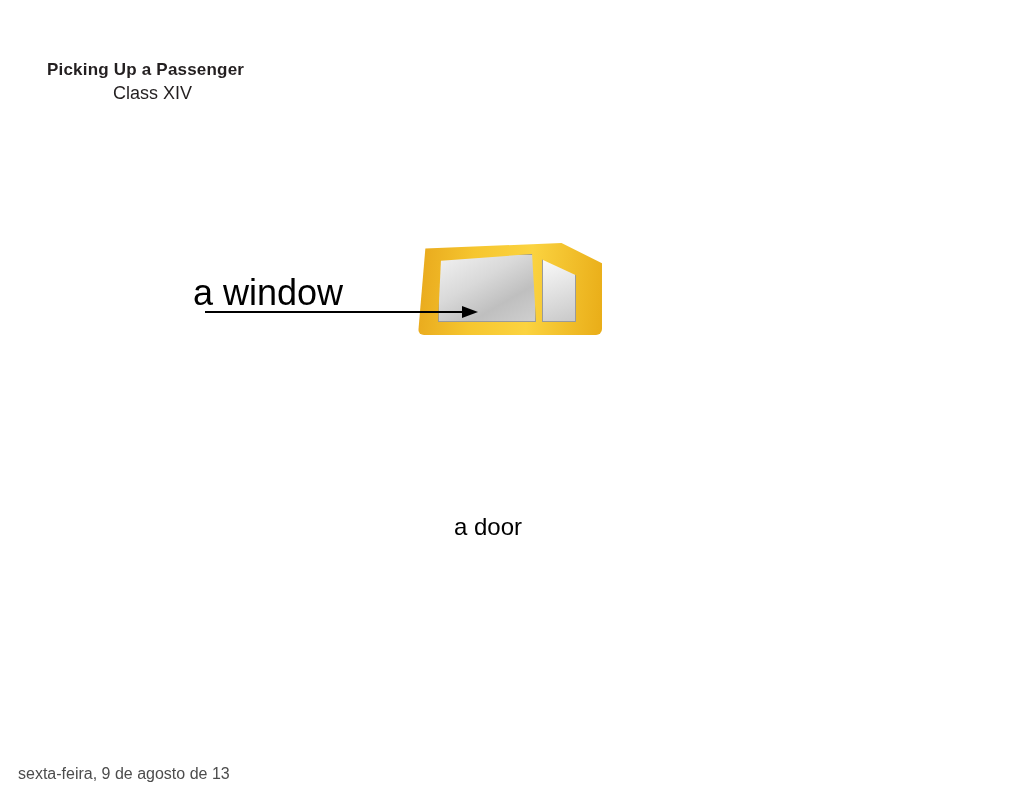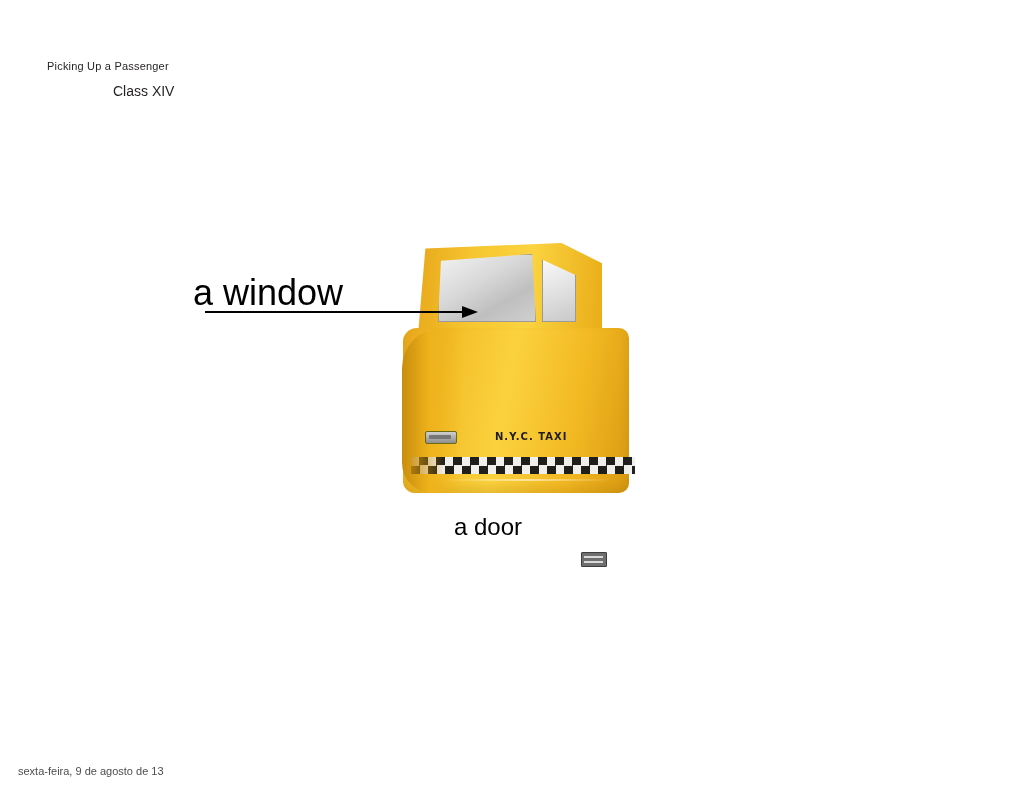--- a/index.html
+++ b/index.html
@@ -13,40 +13,40 @@
     position: relative;
     font-family: "Liberation Sans", sans-serif;
     overflow: hidden;
   }
 
   
   .slide-title {
     position: absolute;
     left: 47px;
     top: 60px;
-    font-size: 11px;
+    font-size: 17px;
+    font-weight: bold;
+    color: #231f20;
+    letter-spacing: 0.2px;
+  }
+  .slide-subtitle {
+    position: absolute;
+    left: 113px;
+    top: 83px;
+    font-size: 18px;
     font-weight: normal;
     color: #231f20;
-    letter-spacing: 0.2px;
-  }
-  .slide-subtitle {
-    position: absolute;
-    left: 113px;
-    top: 83px;
-    font-size: 14px;
-    font-weight: normal;
-    color: #231f20;
   }
 
   
   .footer-date {
     position: absolute;
     left: 18px;
     top: 765px;
-    font-size: 11px;
+    font-size: 16px;
     color: #4d4d4d;
   }
 
   
   .door-figure {
     position: absolute;
     left: 396px;
     top: 243px;
     width: 240px;
     height: 250px;
@@ -240,28 +240,20 @@
 <div class="slide-subtitle">Class XIV</div>
 
 <div class="door-figure">
 
   <div class="door-upper">
     <div class="frame-shape"></div>
     <div class="glass-main"></div>
     <div class="glass-small"></div>
   </div>
 
-  <div class="door-body">
-    <div class="nyc-taxi">N.Y.C. TAXI</div>
-    <div class="handle"></div>
-    <div class="checker"></div>
-    <div class="checker-fade-l"></div>
-    <div class="crease"></div>
-    <div class="decal"></div>
-  </div>
 
 </div>
 
 <div class="label-window">a window</div>
 
 <svg class="arrow-svg" viewBox="0 0 280 30" xmlns="http://www.w3.org/2000/svg">
   <line x1="5" y1="12" x2="265" y2="12" stroke="#000000" stroke-width="2.2"></line>
   <polygon points="278,12 262,6 262,18" fill="#000000"></polygon>
 </svg>
 

